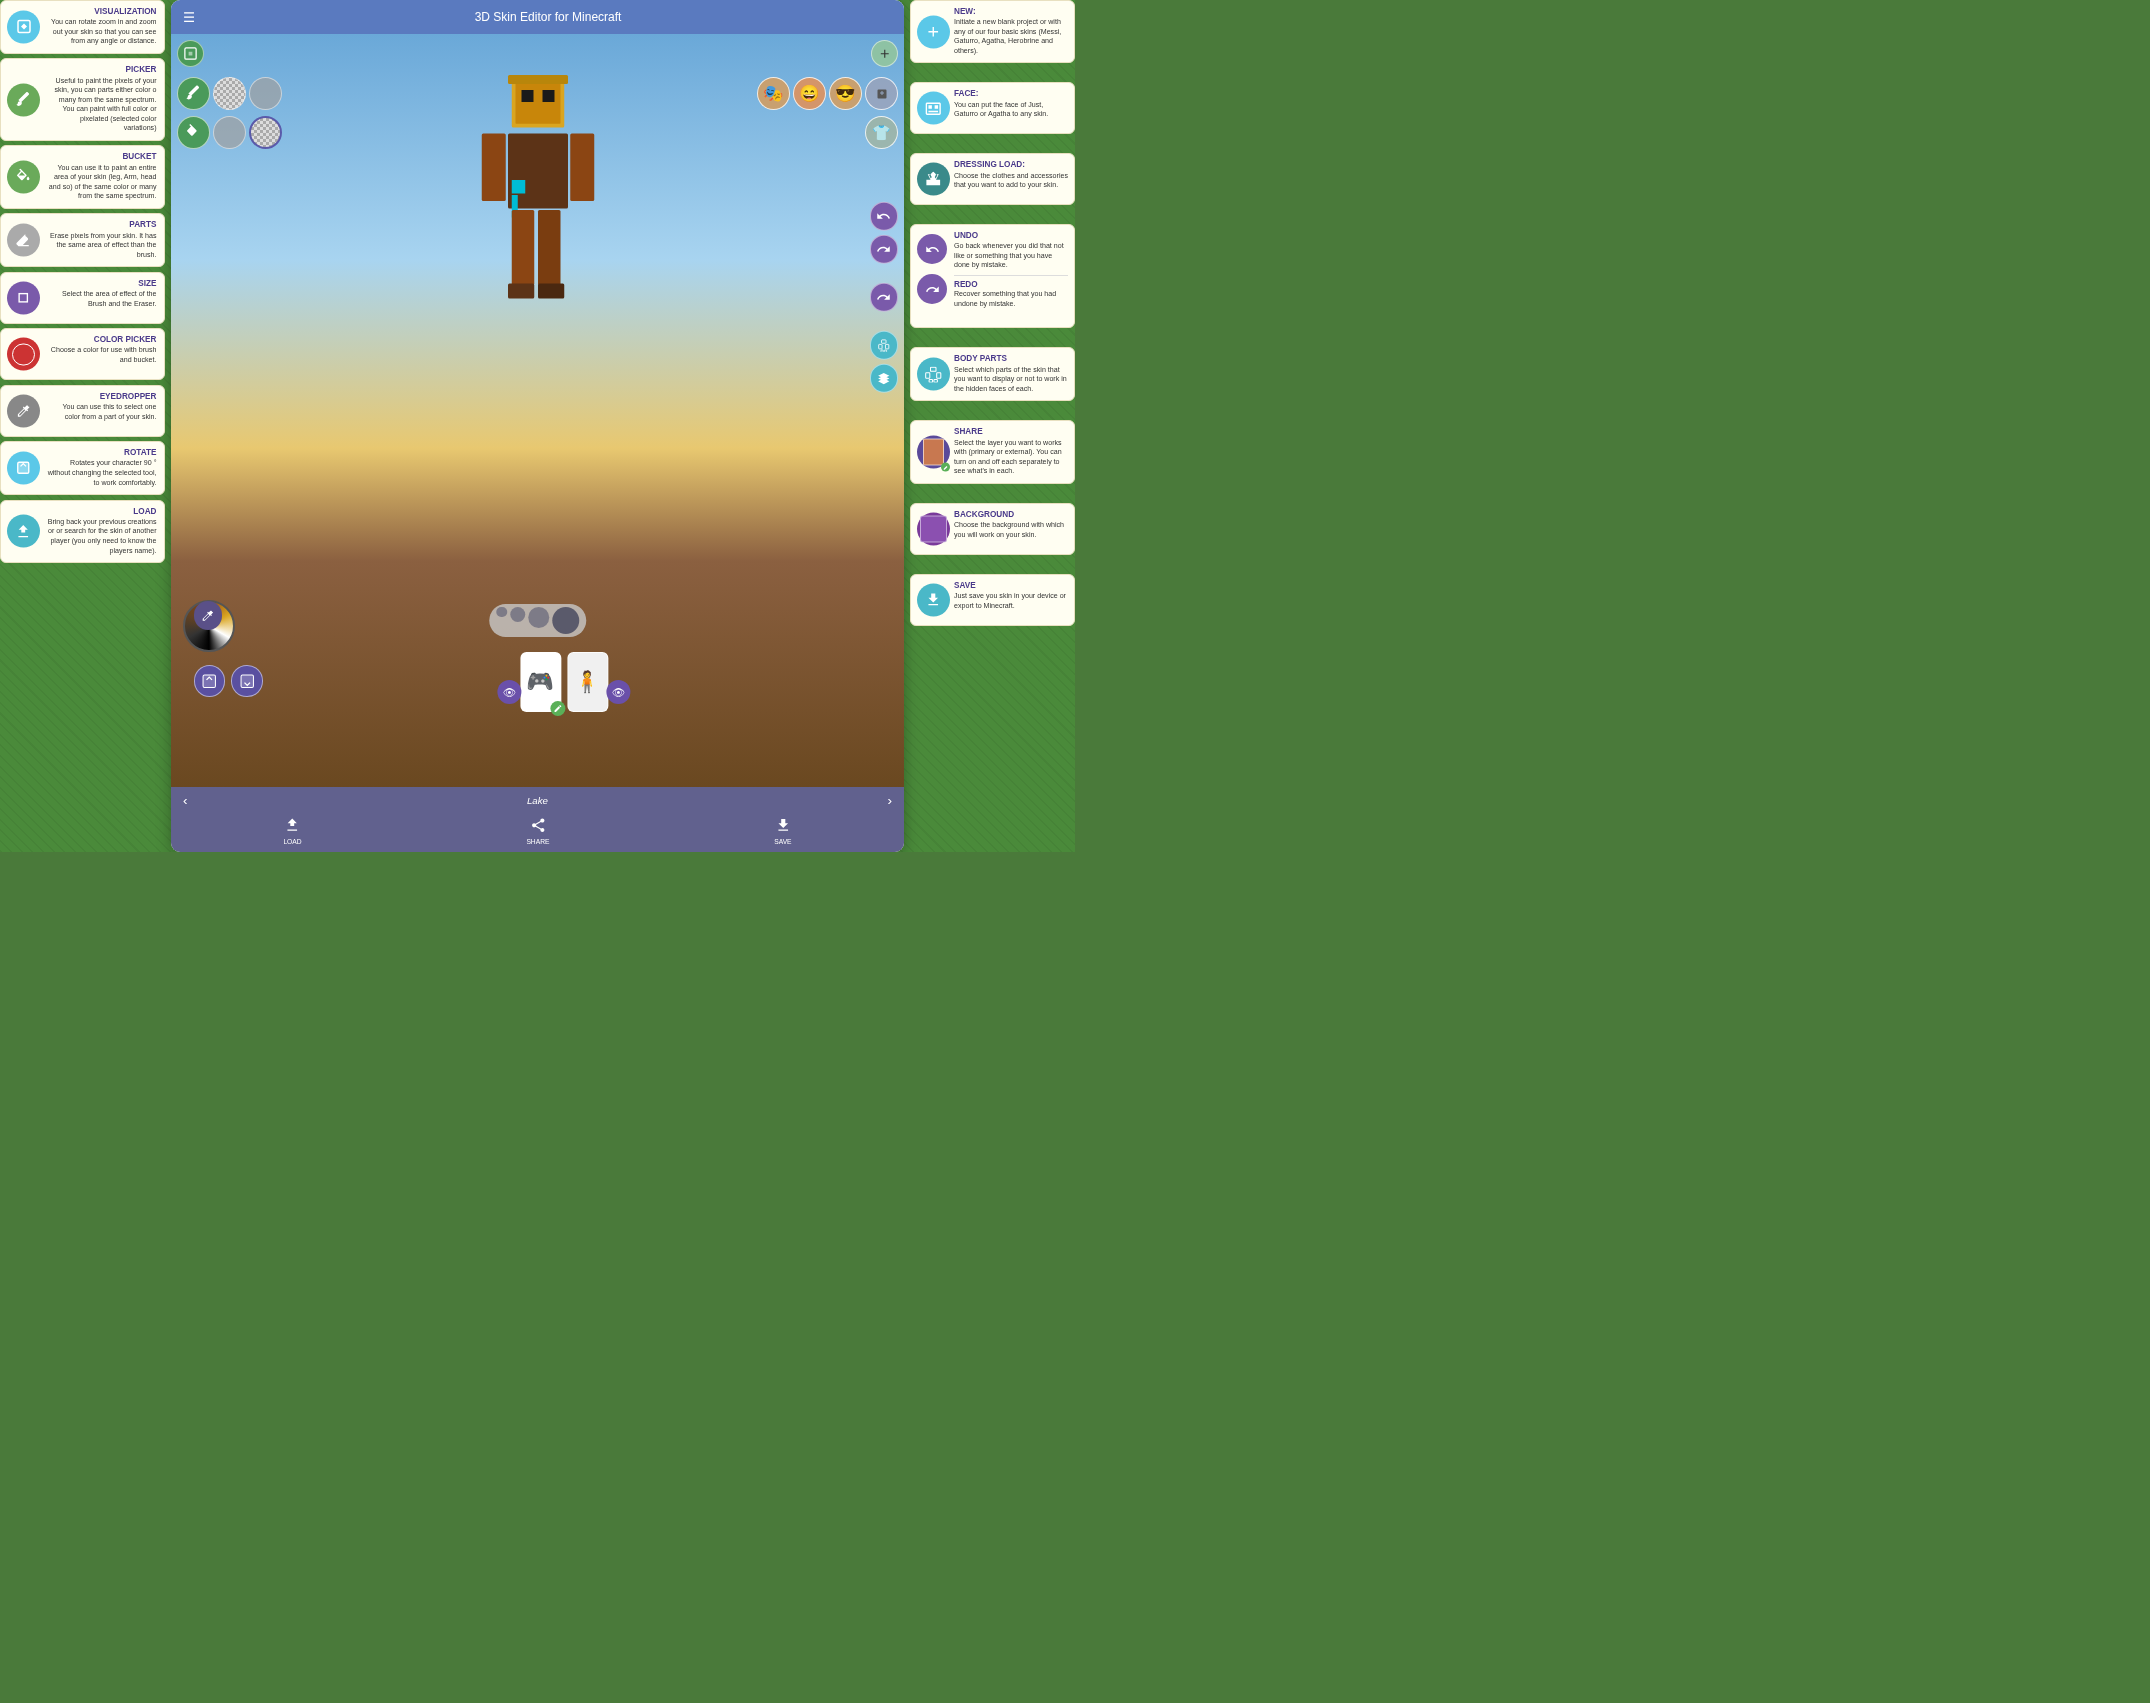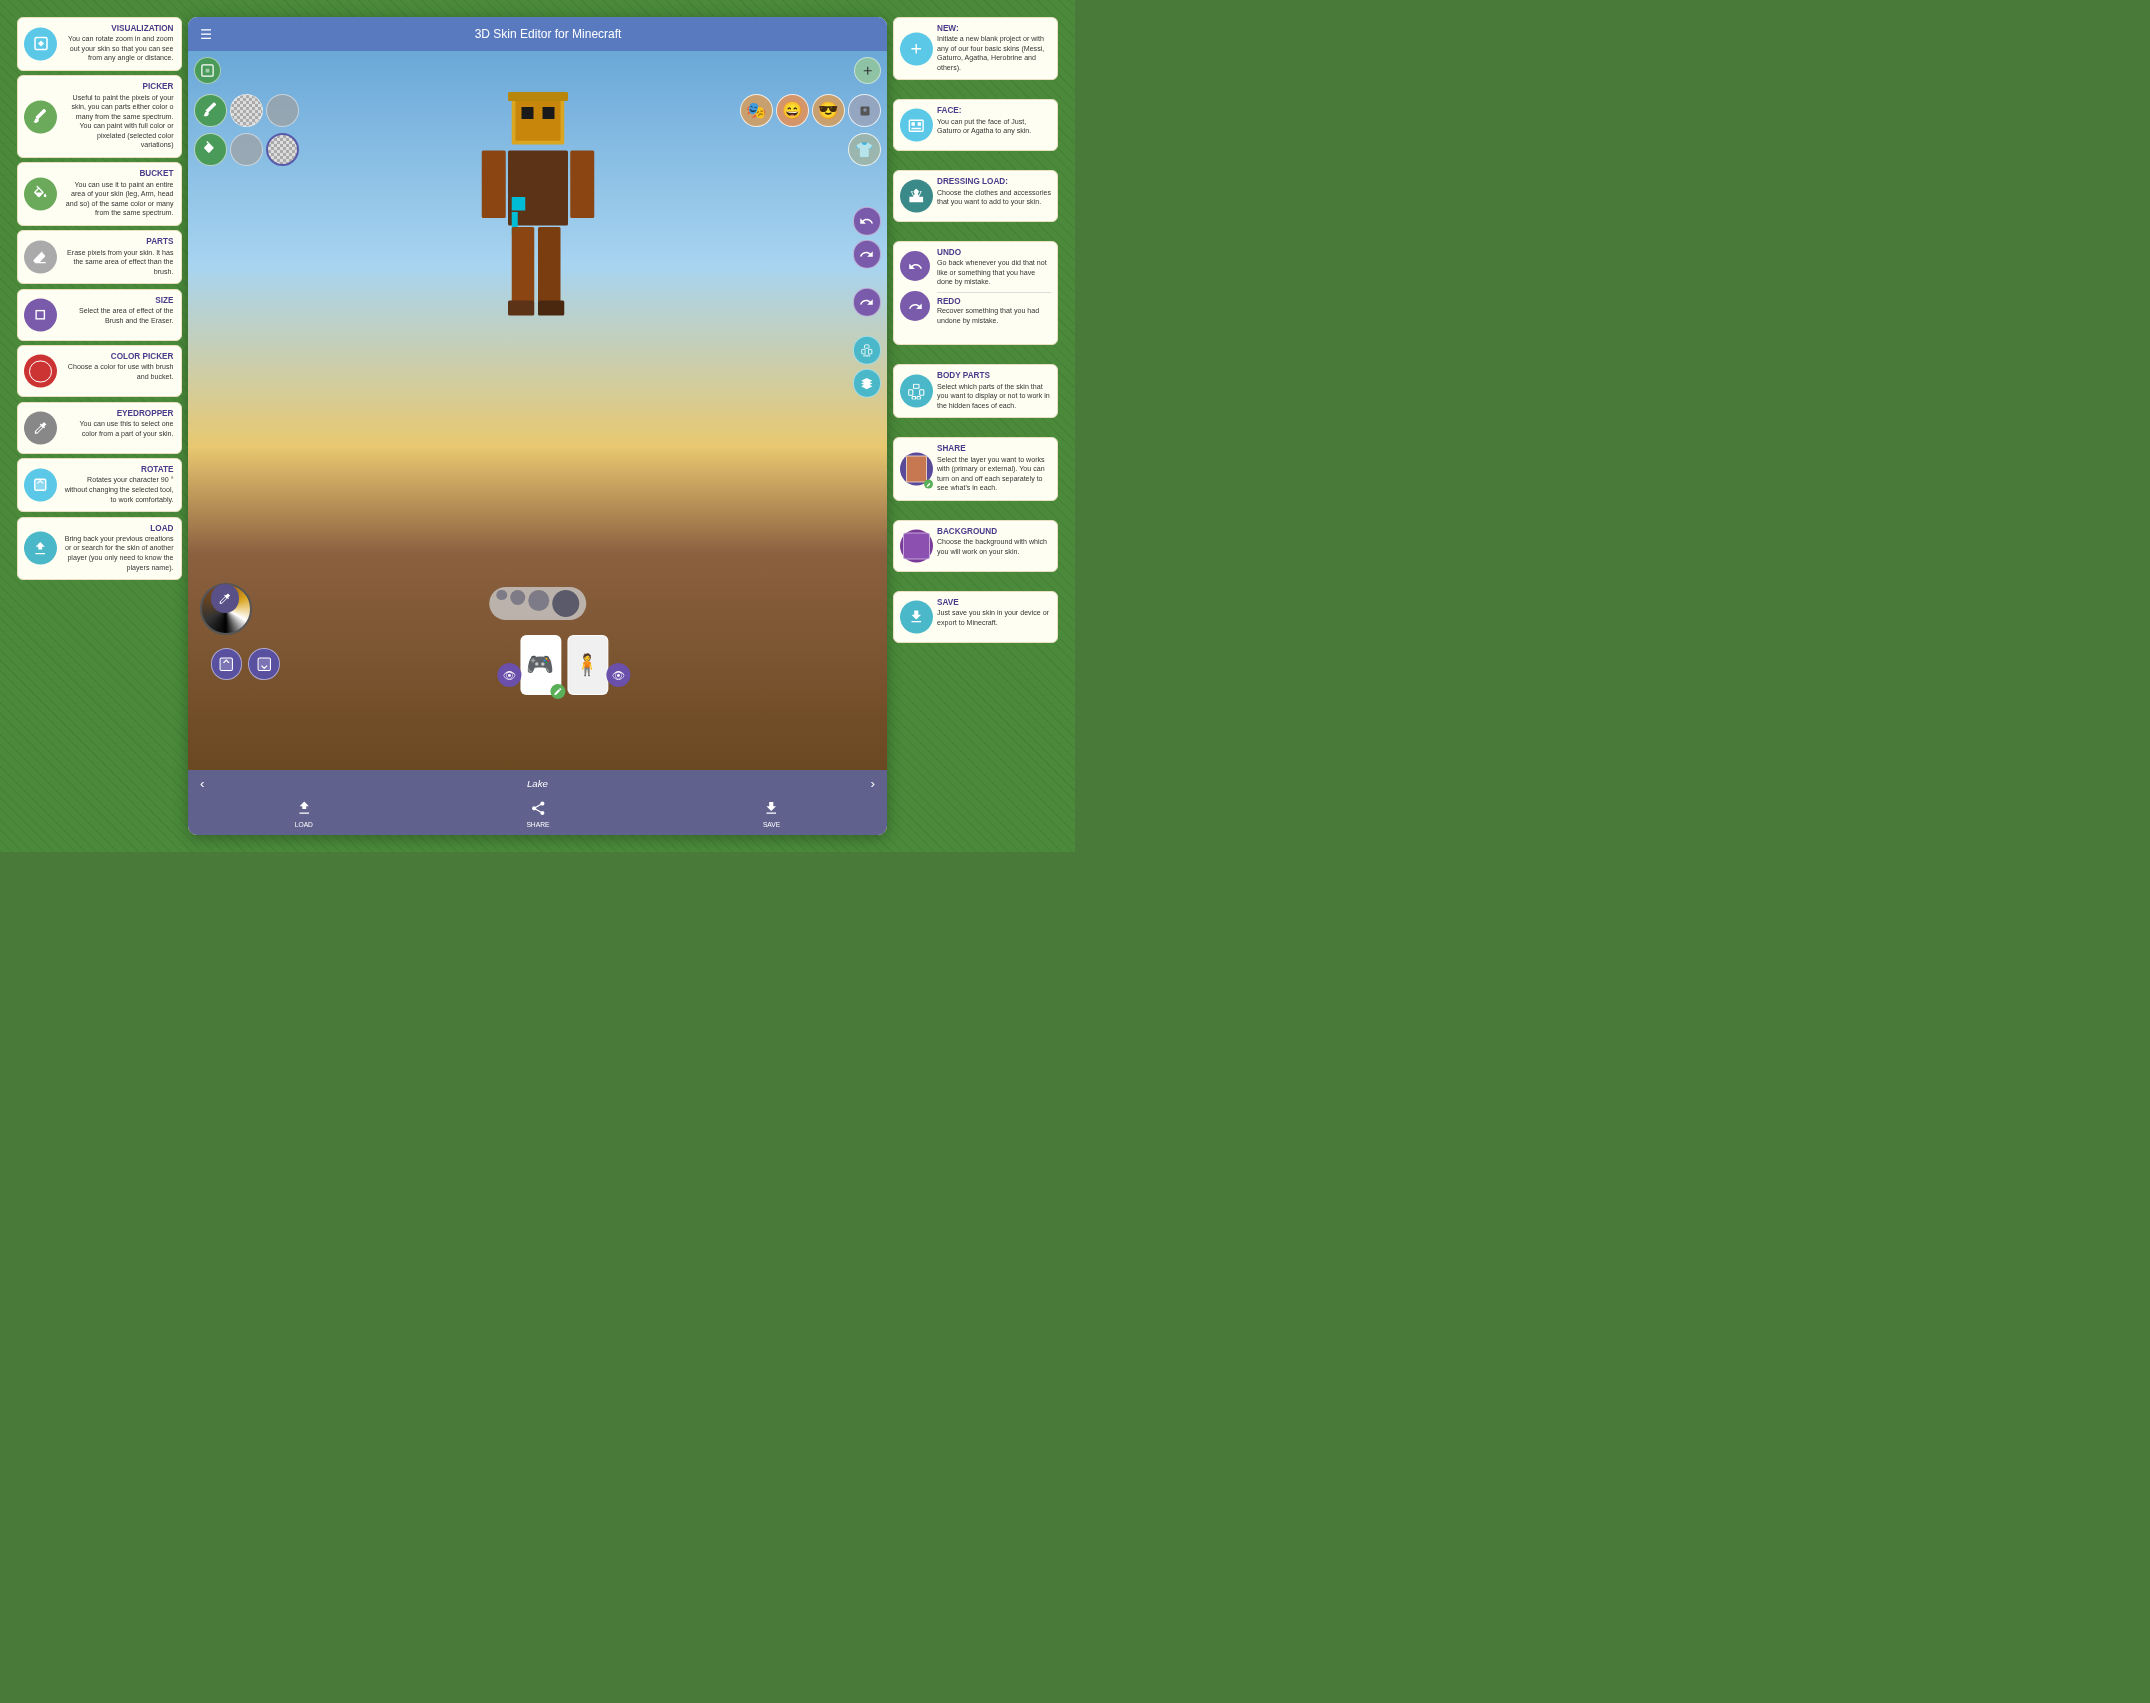--- a/index.html
+++ b/index.html
@@ -25,21 +25,21 @@
       z-index: 0;
     }
 
     .main-container {
       position: relative;
       z-index: 1;
       display: flex;
       flex-direction: row;
       width: 100%;
       height: 100%;
-      padding: 17px;
+      padding: 0;
       gap: 6px;
     }
 
     
     .left-panel {
       width: 165px;
       flex-shrink: 0;
       display: flex;
       flex-direction: column;
       gap: 4.5px;

